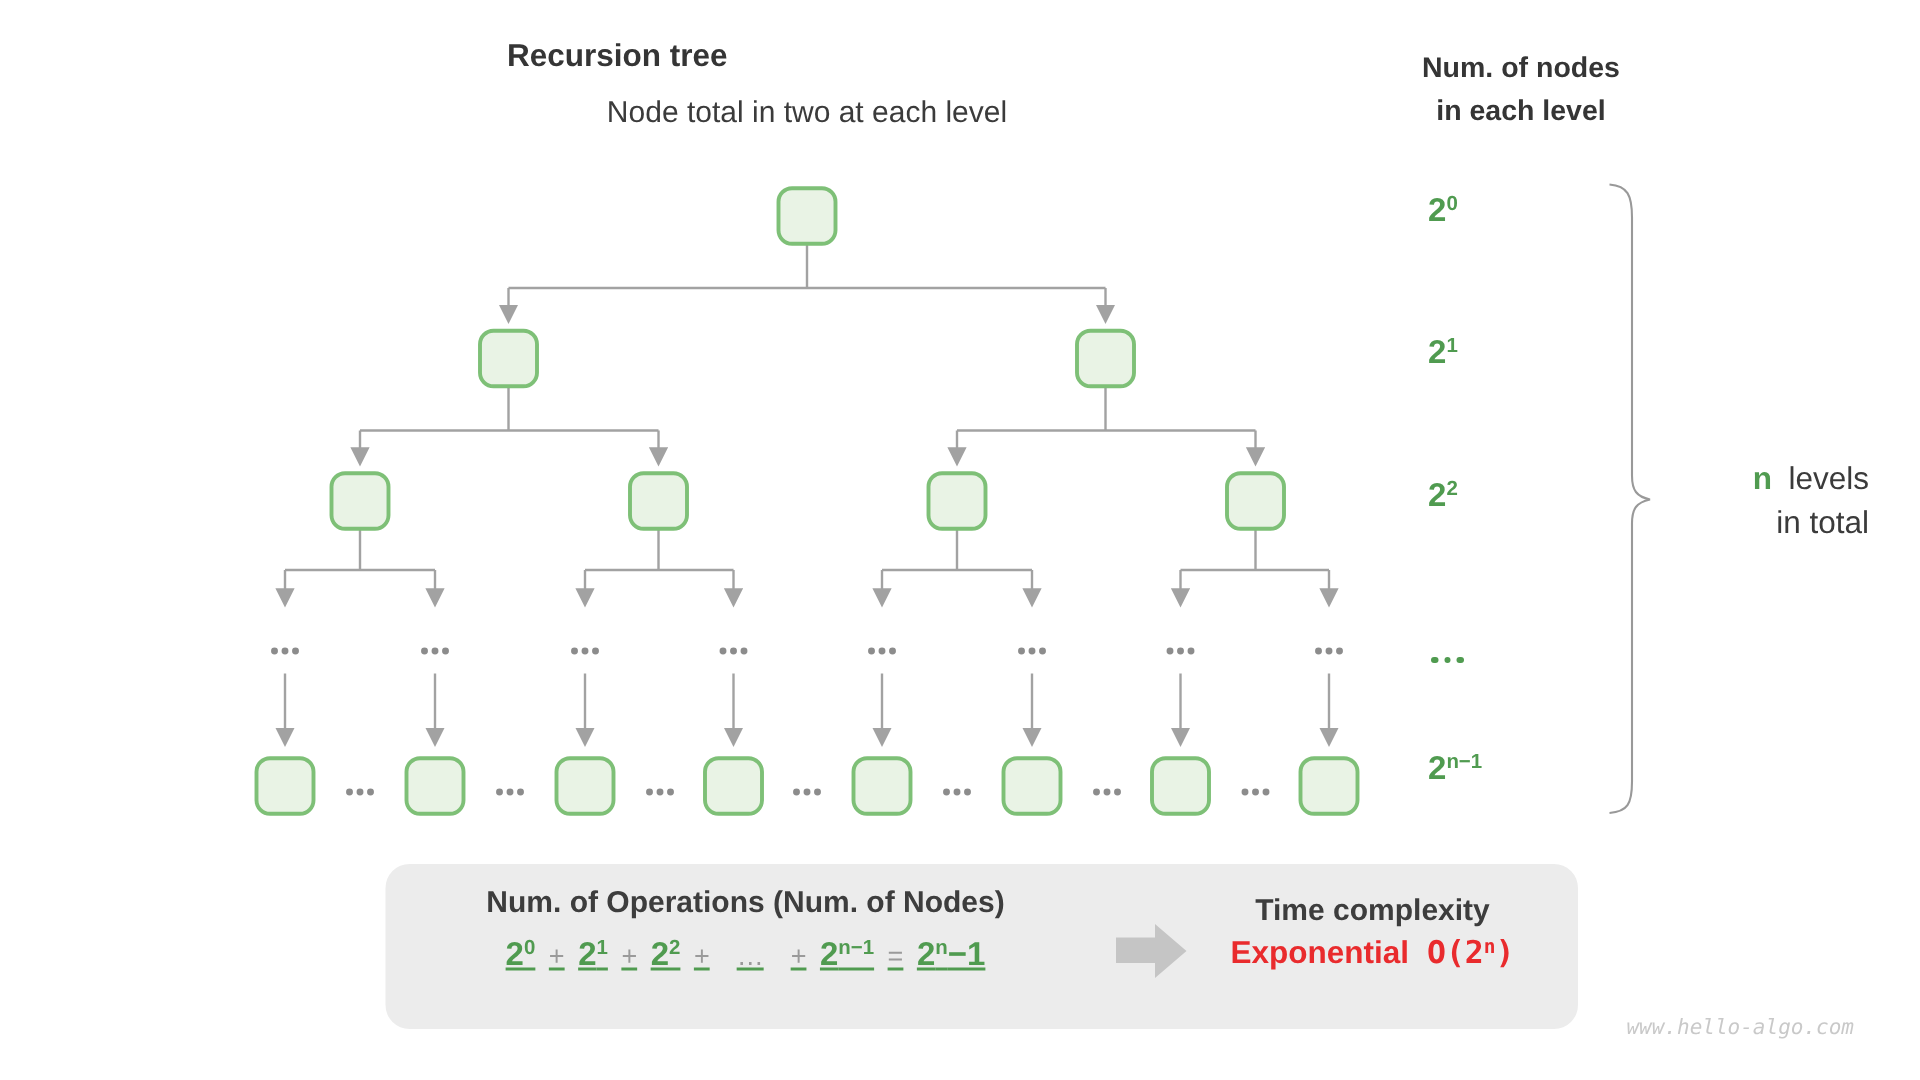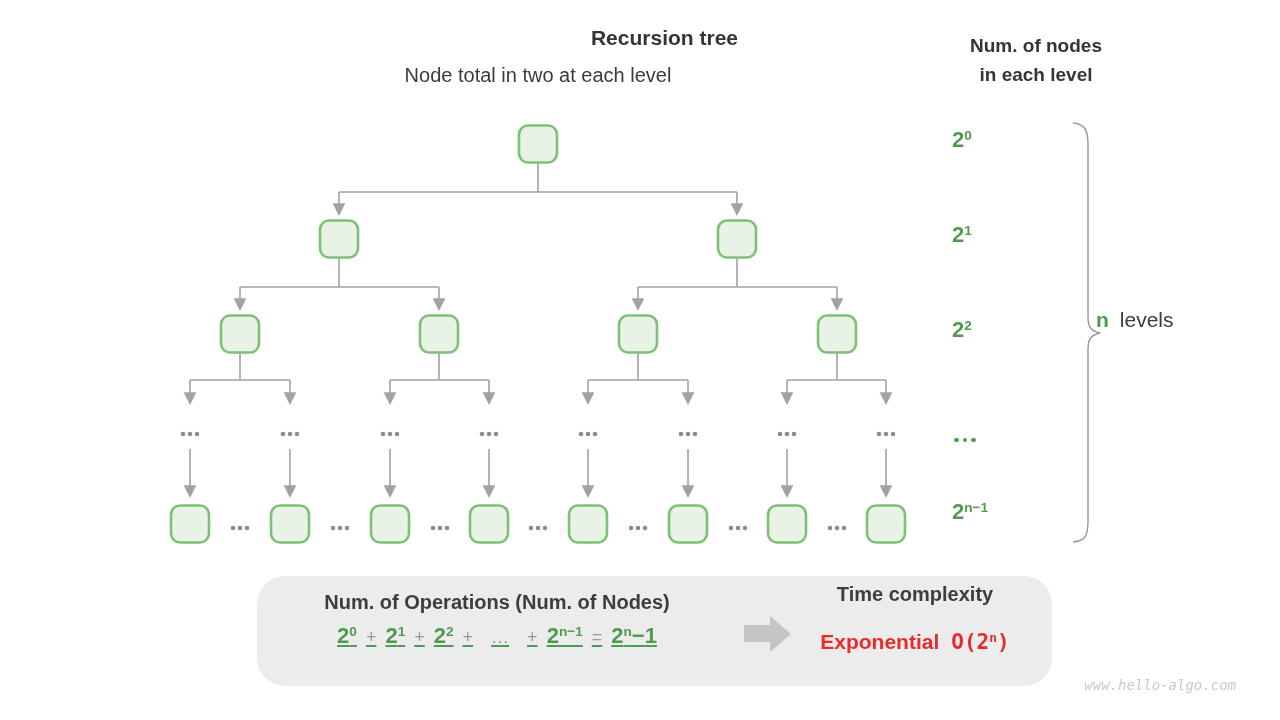--- a/index.html
+++ b/index.html
@@ -3,47 +3,47 @@
 <meta charset="utf-8">
 <style>
   :root{
     --green:#509b50; --nodefill:#e9f3e5; --nodestroke:#7ec077; --line:#a2a2a2;
     --dotgray:#8c8c8c; --dark:#3b3b3b; --opgray:#9a9a9a; --boxbg:#ececec;
     --red:#e92b2d; --blockarrow:#c5c5c5; --wmark:#c9c9c9; --brace:#999999;
   }
   html,body{margin:0;padding:0;background:#fff;}
   .stage{position:relative;width:1280px;height:720px;background:#fff;overflow:hidden;
          font-family:"Liberation Sans",sans-serif;color:var(--dark);}
-  .title{position:absolute;left:338px;top:26px;width:400px;text-align:right;
+  .title{position:absolute;left:338px;top:26px;width:400px;text-align:left;
          font-size:21px;font-weight:700;color:#353535;}
   .subtitle{position:absolute;left:288px;top:64px;width:500px;text-align:center;
          font-size:20px;color:#3b3b3b;}
-  .right-header{position:absolute;left:931px;top:31px;width:210px;text-align:center;
+  .right-header{position:absolute;left:909px;top:31px;width:210px;text-align:center;
          font-size:19px;font-weight:700;line-height:29px;color:#353535;}
   #tree-svg{position:absolute;left:0;top:0;}
   .cline{stroke:var(--line);stroke-width:1.6;fill:none;}
   .tnode{fill:var(--nodefill);stroke:var(--nodestroke);stroke-width:2.6;}
   .tdot{fill:var(--dotgray);}
   .brace-path{stroke:var(--brace);stroke-width:1.4;fill:none;}
   .lvl-label{position:absolute;left:952px;width:100px;text-align:left;
          font-size:22px;font-weight:700;color:var(--green);}
   .pow sup, .fpow sup, .bigo sup{font-size:0.62em;vertical-align:0.52em;line-height:0;font-weight:700;}
   .gdot{display:inline-block;width:4.6px;height:4.6px;border-radius:50%;
          background:var(--green);margin:0 2px;vertical-align:middle;}
-  .brace-label{position:absolute;left:1096px;top:305px;width:150px;text-align:left;
+  .brace-label{position:absolute;left:1096px;top:305px;width:150px;text-align:right;
          font-size:21px;color:#3b3b3b;line-height:29px;}
   .bl-n{color:var(--green);font-weight:700;margin-right:11px;}
   .summary-box{position:absolute;left:257px;top:576px;width:795px;height:110px;
-         background:var(--boxbg);border-radius:28px;}
+         background:var(--boxbg);border-radius:16px;}
   .sb-left{position:absolute;left:10px;top:15px;width:460px;text-align:center;}
-  .sb-right{position:absolute;left:533px;top:7px;width:250px;text-align:center;}
+  .sb-right{position:absolute;left:533px;top:20px;width:250px;text-align:center;}
   .sb-title{font-size:20px;font-weight:700;color:#3d3d3d;}
   .sb-formula{margin-top:9px;font-size:22px;font-weight:700;color:var(--green);white-space:nowrap;text-decoration:underline;}
   .fop{font-size:18px;font-weight:500;color:var(--opgray);margin:0 9px;}
-  .sb-complexity{margin-top:24px;font-size:21px;font-weight:700;color:var(--red);white-space:nowrap;}
+  .sb-complexity{margin-top:4px;font-size:21px;font-weight:700;color:var(--red);white-space:nowrap;}
   .bigo{font-family:"DejaVu Sans Mono",monospace;margin-left:12px;font-size:21px;}
   .big-arrow{position:absolute;left:743px;top:613px;}
   .watermark{position:absolute;right:44px;top:677px;font-size:14px;
          font-family:"DejaVu Sans Mono",monospace;color:var(--wmark);font-style:italic;}
 </style>
 </head>
 <body>
 
 <div class="stage">
 
@@ -156,20 +156,21 @@
   <div id="level-labels">
       <div class="lvl-label" style="top: 127px;"><span class="pow">2<sup>0</sup></span></div>
       <div class="lvl-label" style="top: 222px;"><span class="pow">2<sup>1</sup></span></div>
       <div class="lvl-label" style="top: 317px;"><span class="pow">2<sup>2</sup></span></div>
       <div class="lvl-label" style="top: 426px;"><span class="gdot"></span><span class="gdot"></span><span class="gdot"></span></div>
       <div class="lvl-label" style="top: 499px;"><span class="pow">2<sup>n−1</sup></span></div>
     </div>
 
   <div class="brace-label">
     <div><span class="bl-n">n</span><span>levels</span></div>
+    <div>in total</div>
   </div>
 
   <div class="summary-box">
     <div class="sb-left">
       <div class="sb-title">Num. of Operations (Num. of Nodes)</div>
       <div class="sb-formula" id="formula"><span class="fpow">2<sup>0</sup></span><span class="fop">+</span><span class="fpow">2<sup>1</sup></span><span class="fop">+</span><span class="fpow">2<sup>2</sup></span><span class="fop">+</span><span class="fop">…</span><span class="fop">+</span><span class="fpow">2<sup>n−1</sup></span><span class="fop">=</span><span class="fpow">2<sup>n</sup>−1</span></div>
     </div>
     <div class="sb-right">
       <div class="sb-title">Time complexity</div>
       <div class="sb-complexity">

